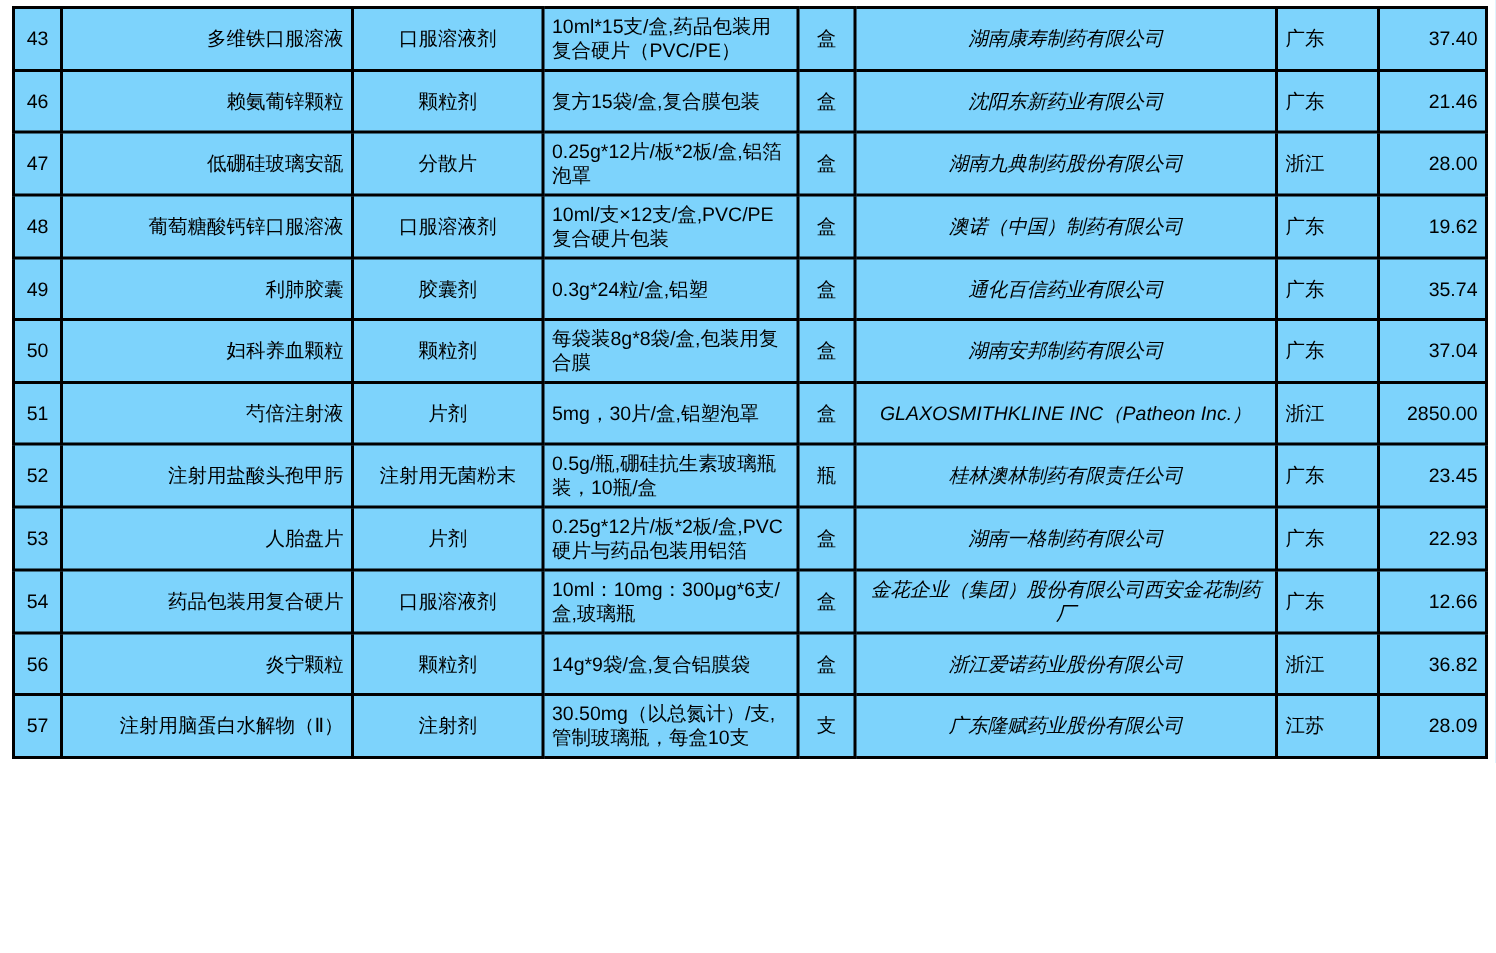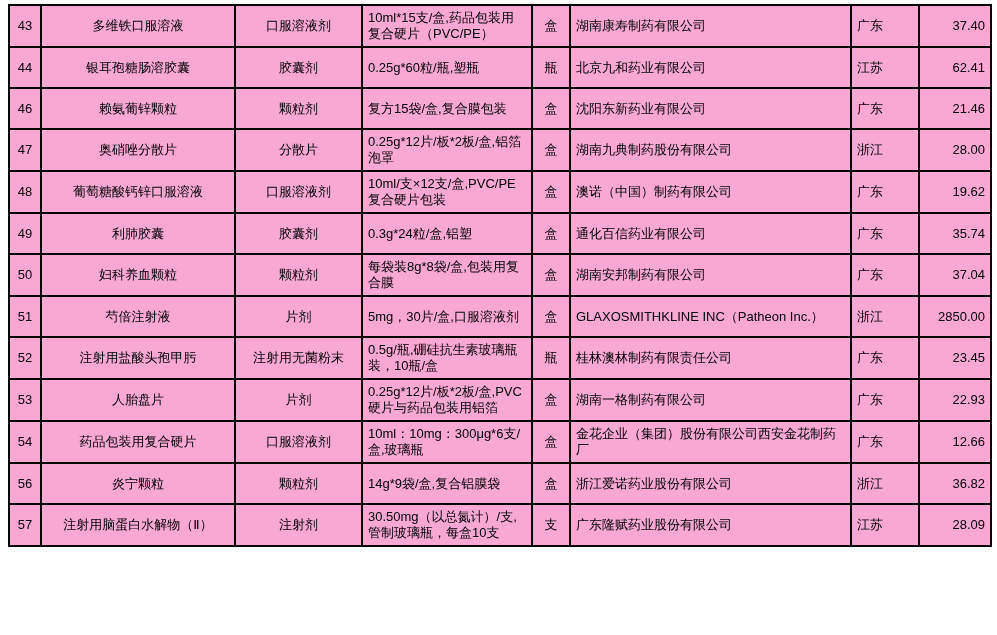--- a/index.html
+++ b/index.html
@@ -15,40 +15,40 @@
     color: #000000;
     overflow: hidden;
   }
   table.price-table {
     position: absolute;
     left: 8px;
     top: 4px;
     width: 982px;
     border-collapse: collapse;
     table-layout: fixed;
-    background: #f9a8d4;
+    background: #7dd3fc;
   }
   table.price-table td {
     border: 2px solid #000000;
     font-size: 13px;
     line-height: 16px;
     padding: 4px 5px;
     vertical-align: middle;
     word-break: break-all;
     overflow: hidden;
   }
   table.price-table tr {
     height: 41px;
   }
   .col-row-number   { text-align: center; }
-  .col-drug-name    { text-align: center; }
+  .col-drug-name    { text-align: right; }
   .col-dosage-form  { text-align: center; }
   .col-spec         { text-align: left; border-radius: 16px; }
   .col-unit         { text-align: center; }
-  .col-manufacturer { text-align: left; }
+  .col-manufacturer { text-align: center; font-style: italic; }
   .col-province     { }
   .col-price        { text-align: right; }
 </style>
 </head>
 <body>
 
 <table class="price-table">
   <colgroup>
       <col style="width: 32px;">
       <col style="width: 194px;">
@@ -64,42 +64,32 @@
         <td class="col-row-number">43</td>
         <td class="col-drug-name">多维铁口服溶液</td>
         <td class="col-dosage-form">口服溶液剂</td>
         <td class="col-spec">10ml*15支/盒,药品包装用复合硬片（PVC/PE）</td>
         <td class="col-unit">盒</td>
         <td class="col-manufacturer">湖南康寿制药有限公司</td>
         <td class="col-province">广东</td>
         <td class="col-price">37.40</td>
       </tr>
       <tr>
-        <td class="col-row-number">44</td>
-        <td class="col-drug-name">银耳孢糖肠溶胶囊</td>
-        <td class="col-dosage-form">胶囊剂</td>
-        <td class="col-spec">0.25g*60粒/瓶,塑瓶</td>
-        <td class="col-unit">瓶</td>
-        <td class="col-manufacturer">北京九和药业有限公司</td>
-        <td class="col-province">江苏</td>
-        <td class="col-price">62.41</td>
-      </tr>
-      <tr>
         <td class="col-row-number">46</td>
         <td class="col-drug-name">赖氨葡锌颗粒</td>
         <td class="col-dosage-form">颗粒剂</td>
         <td class="col-spec">复方15袋/盒,复合膜包装</td>
         <td class="col-unit">盒</td>
         <td class="col-manufacturer">沈阳东新药业有限公司</td>
         <td class="col-province">广东</td>
         <td class="col-price">21.46</td>
       </tr>
       <tr>
         <td class="col-row-number">47</td>
-        <td class="col-drug-name">奥硝唑分散片</td>
+        <td class="col-drug-name">低硼硅玻璃安瓿</td>
         <td class="col-dosage-form">分散片</td>
         <td class="col-spec">0.25g*12片/板*2板/盒,铝箔泡罩</td>
         <td class="col-unit">盒</td>
         <td class="col-manufacturer">湖南九典制药股份有限公司</td>
         <td class="col-province">浙江</td>
         <td class="col-price">28.00</td>
       </tr>
       <tr>
         <td class="col-row-number">48</td>
         <td class="col-drug-name">葡萄糖酸钙锌口服溶液</td>
@@ -127,21 +117,21 @@
         <td class="col-spec">每袋装8g*8袋/盒,包装用复合膜</td>
         <td class="col-unit">盒</td>
         <td class="col-manufacturer">湖南安邦制药有限公司</td>
         <td class="col-province">广东</td>
         <td class="col-price">37.04</td>
       </tr>
       <tr>
         <td class="col-row-number">51</td>
         <td class="col-drug-name">芍倍注射液</td>
         <td class="col-dosage-form">片剂</td>
-        <td class="col-spec">5mg，30片/盒,口服溶液剂</td>
+        <td class="col-spec">5mg，30片/盒,铝塑泡罩</td>
         <td class="col-unit">盒</td>
         <td class="col-manufacturer">GLAXOSMITHKLINE INC（Patheon Inc.）</td>
         <td class="col-province">浙江</td>
         <td class="col-price">2850.00</td>
       </tr>
       <tr>
         <td class="col-row-number">52</td>
         <td class="col-drug-name">注射用盐酸头孢甲肟</td>
         <td class="col-dosage-form">注射用无菌粉末</td>
         <td class="col-spec">0.5g/瓶,硼硅抗生素玻璃瓶装，10瓶/盒</td>

